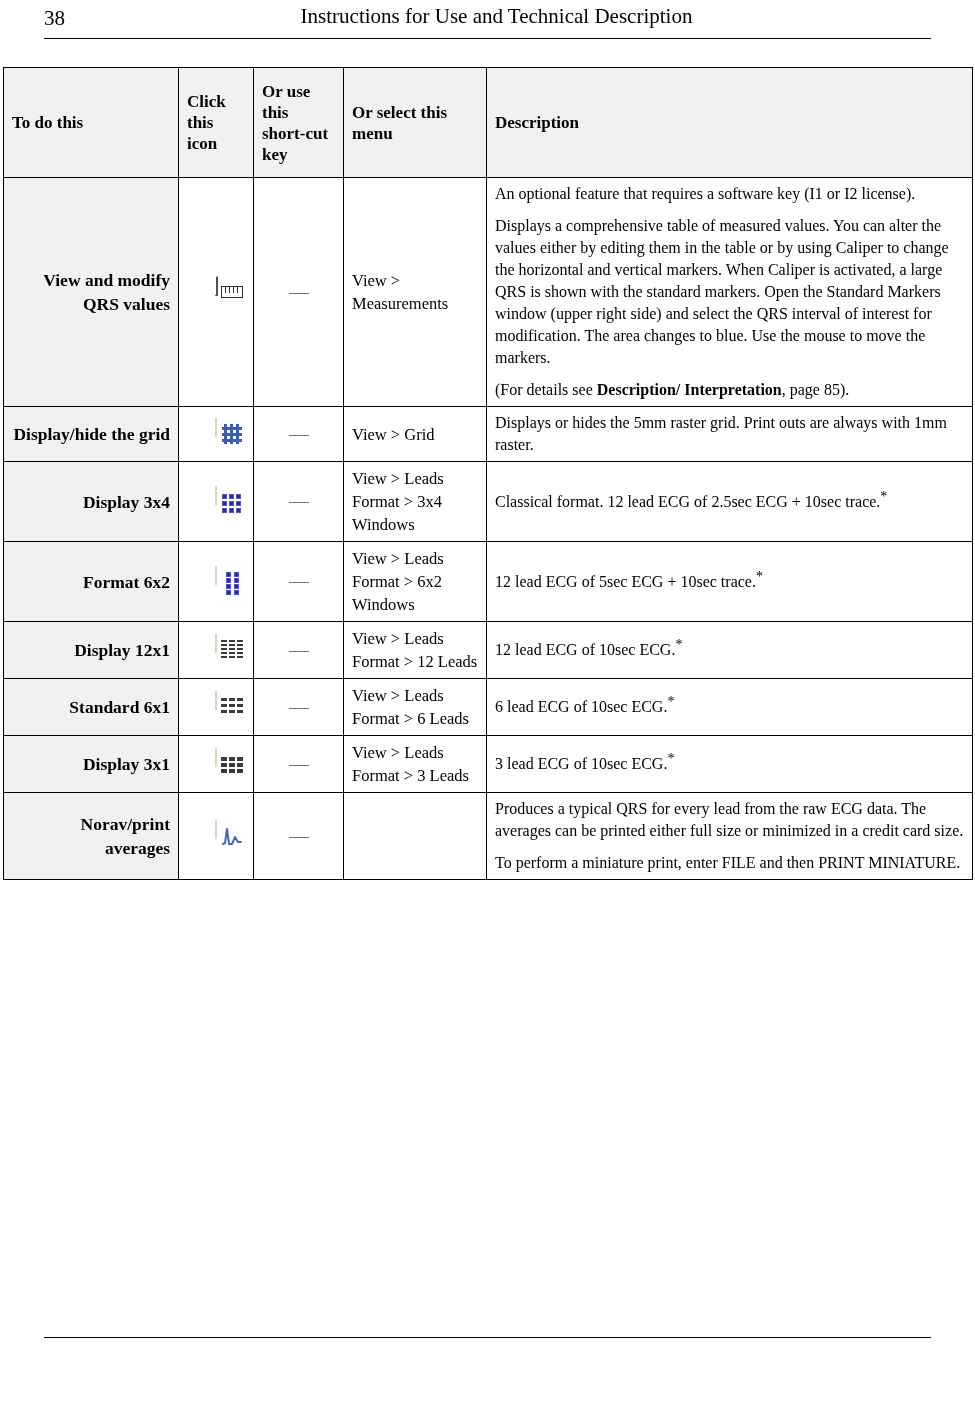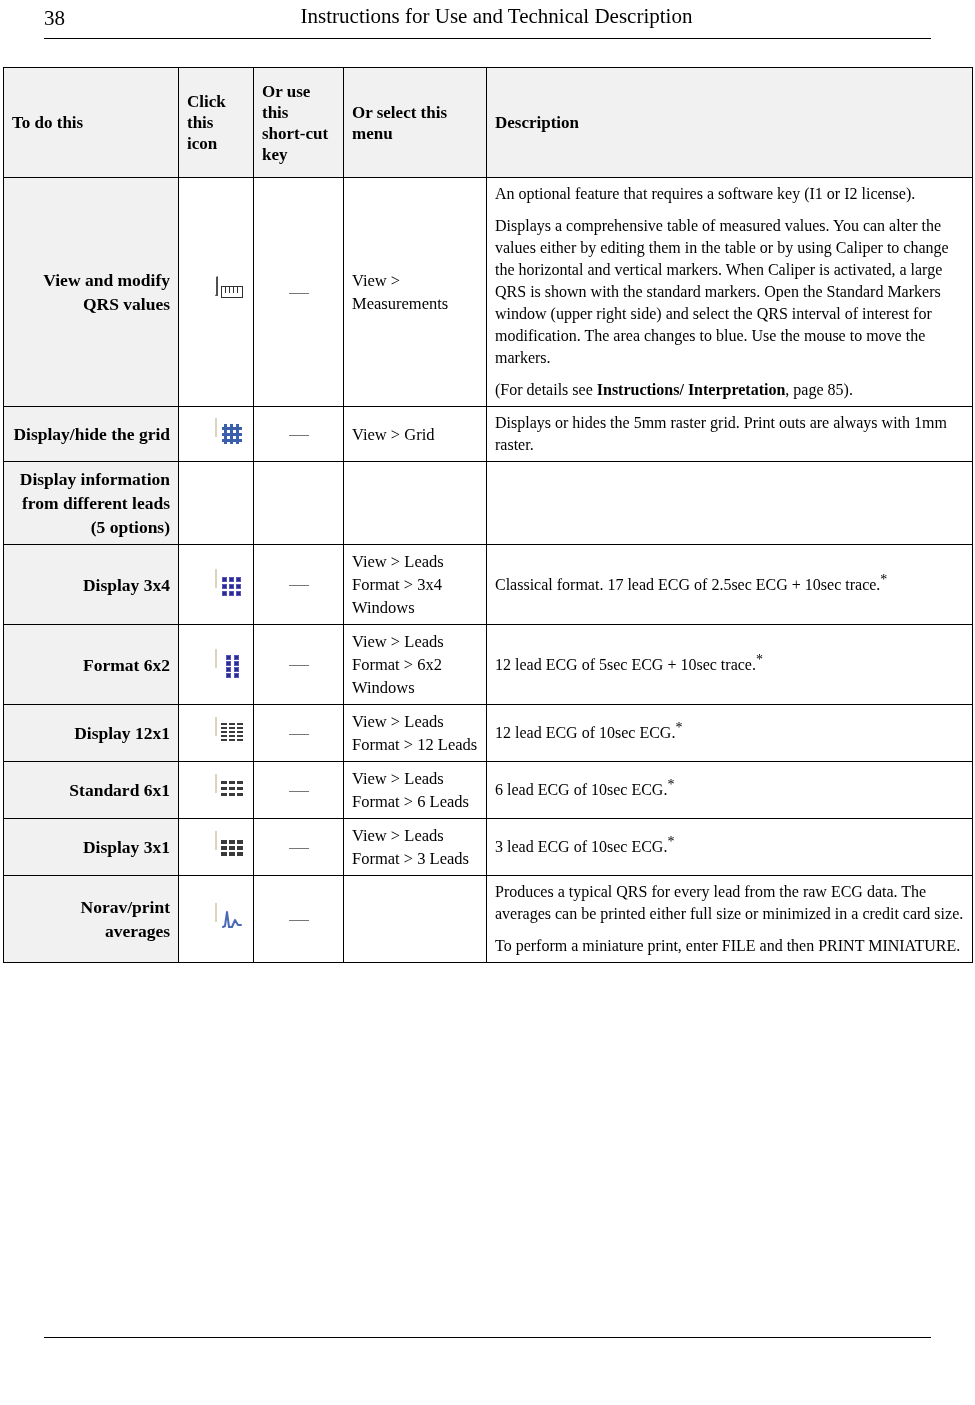--- a/index.html
+++ b/index.html
@@ -270,21 +270,21 @@
           </span>
         </span>
       </td>
       <td class="key-cell">
         <span class="dash"></span>
       </td>
       <td class="menu-cell">View &gt; Measurements</td>
       <td class="desc-cell">
         <p>An optional feature that requires a software key (I1 or I2 license).</p>
         <p>Displays a comprehensive table of measured values. You can alter the values either by editing them in the table or by using Caliper to change the horizontal and vertical markers. When Caliper is activated, a large QRS is shown with the standard markers. Open the Standard Markers window (upper right side) and select the QRS interval of interest for modification. The area changes to blue. Use the mouse to move the markers.</p>
-        <p><span>(For details see </span><span class="bold">Instructions/ Interpretation</span><span>, page 85).</span></p>
+        <p><span>(For details see </span><span class="bold">Description/ Interpretation</span><span>, page 85).</span></p>
       </td>
     </tr>
 
     <tr>
       <td class="todo">Display/hide the grid</td>
       <td class="icon-cell">
         <span class="icon-box">
           <span class="ico-cream">
             <span class="gridline-v" style="left:8px"></span>
             <span class="gridline-v" style="left:14px"></span>
@@ -297,27 +297,20 @@
       </td>
       <td class="key-cell">
         <span class="dash"></span>
       </td>
       <td class="menu-cell">View &gt; Grid</td>
       <td class="desc-cell">
         <p>Displays or hides the 5mm raster grid. Print outs are always with 1mm raster.</p>
       </td>
     </tr>
 
-    <tr>
-      <td class="todo" style="font-weight:bold;">Display information from different leads (5 options)</td>
-      <td class="icon-cell"></td>
-      <td class="key-cell"></td>
-      <td class="menu-cell"></td>
-      <td class="desc-cell"></td>
-    </tr>
 
     <tr>
       <td class="todo">Display 3x4</td>
       <td class="icon-cell">
         <span class="icon-box">
           <span class="ico-cream">
             <span class="sq" style="left:6px;  top:7px"></span>
             <span class="sq" style="left:13px; top:7px"></span>
             <span class="sq" style="left:20px; top:7px"></span>
             <span class="sq" style="left:6px;  top:14px"></span>
@@ -327,21 +320,21 @@
             <span class="sq" style="left:13px; top:21px"></span>
             <span class="sq" style="left:20px; top:21px"></span>
           </span>
         </span>
       </td>
       <td class="key-cell">
         <span class="dash"></span>
       </td>
       <td class="menu-cell">View &gt; Leads Format &gt; 3x4 Windows</td>
       <td class="desc-cell">
-        <p><span>Classical format. 17 lead ECG of 2.5sec ECG + 10sec trace.</span><sup class="ast">*</sup></p>
+        <p><span>Classical format. 12 lead ECG of 2.5sec ECG + 10sec trace.</span><sup class="ast">*</sup></p>
       </td>
     </tr>
 
     <tr>
       <td class="todo">Format 6x2</td>
       <td class="icon-cell">
         <span class="icon-box">
           <span class="ico-cream">
             <span class="sq" style="left:10px; top:5px"></span>
             <span class="sq" style="left:18px; top:5px"></span>

